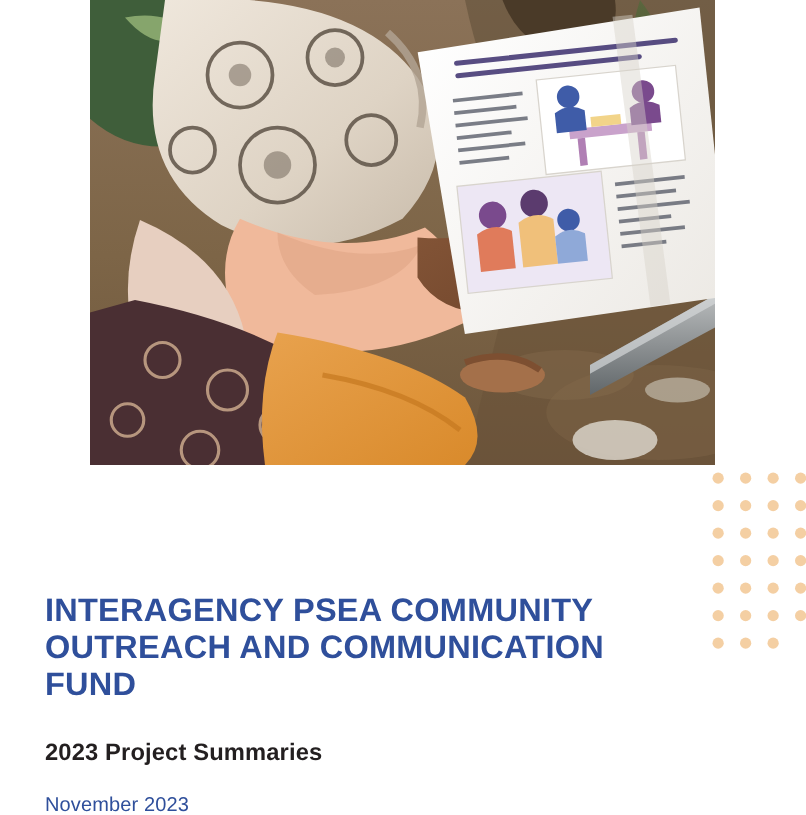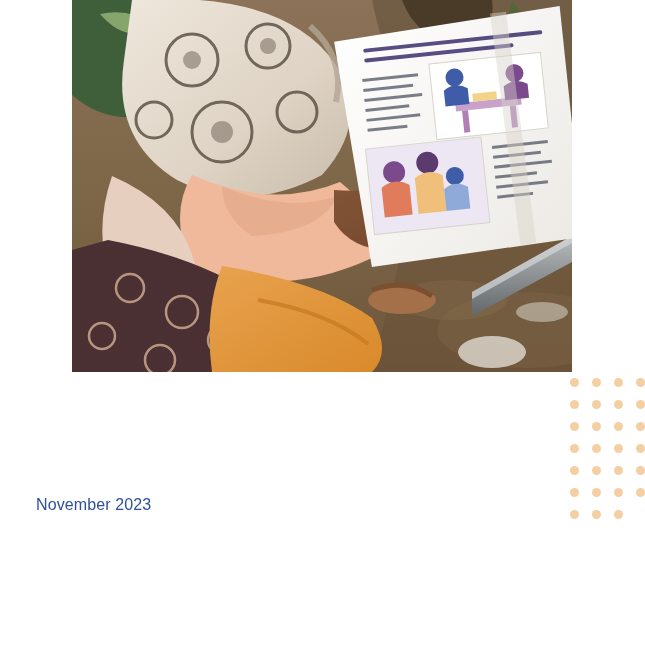--- a/index.html
+++ b/index.html
@@ -258,14 +258,16 @@
   <span class="dot" style="left:22px; top:116px;"></span>
   <span class="dot" style="left:44px; top:116px;"></span>
   <span class="dot" style="left:66px; top:116px;"></span>
 
   <span class="dot" style="left:0px;  top:138px;"></span>
   <span class="dot" style="left:22px; top:138px;"></span>
   <span class="dot" style="left:44px; top:138px;"></span>
 </div>
 
 <div class="title-block">
+  <h1 class="doc-title">INTERAGENCY PSEA COMMUNITY OUTREACH AND COMMUNICATION FUND</h1>
+  <p class="doc-subtitle">2023 Project Summaries</p>
   <p class="doc-date">November 2023</p>
 </div>
 
 </body></html>

